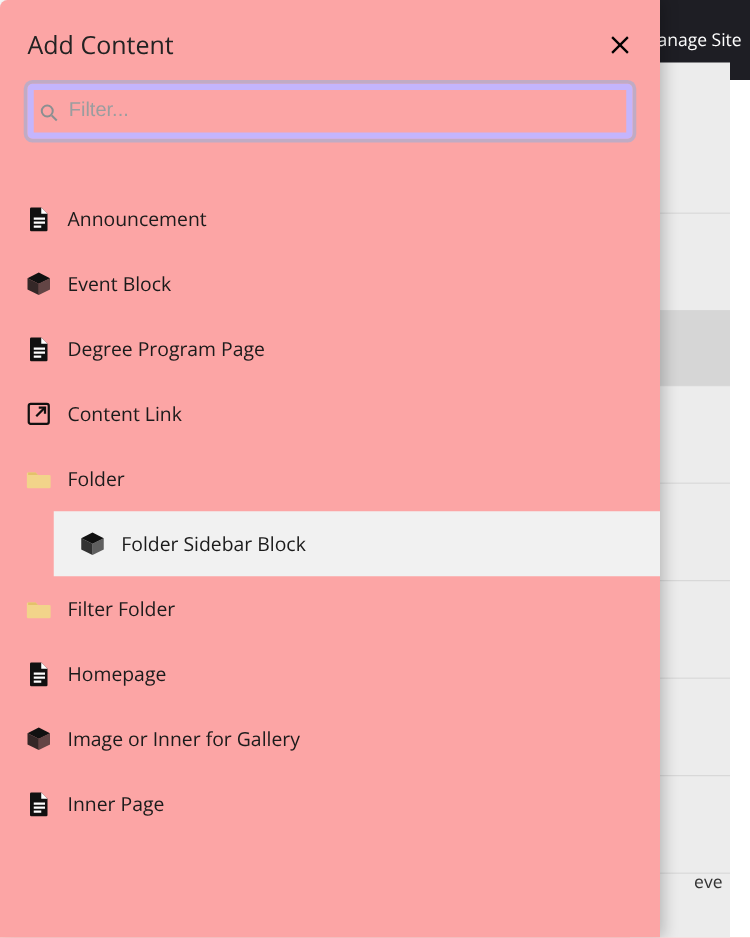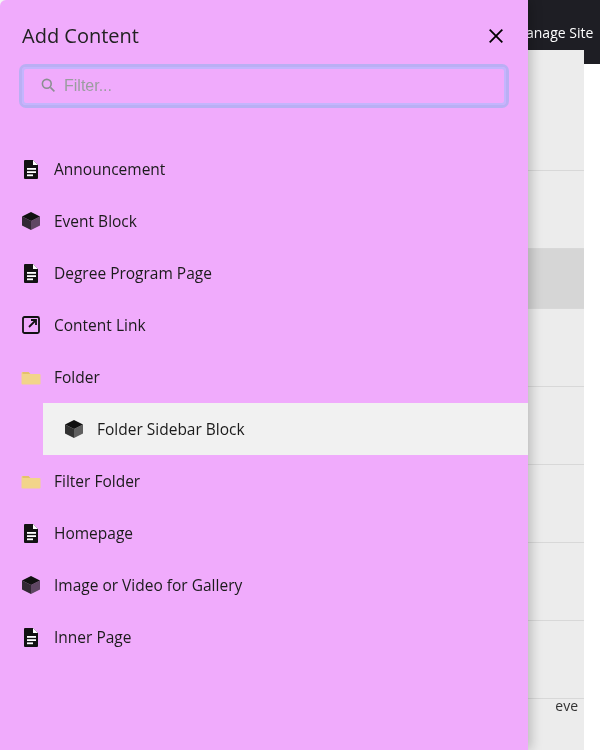--- a/index.html
+++ b/index.html
@@ -46,21 +46,21 @@
       bottom: 35px;
       font-size: 14px;
       color: #333;
     }
 
     .panel {
       position: absolute;
       top: 0; left: 0;
       width: 528px;
       height: 750px;
-      background: #f0abfc;
+      background: #fca5a5;
       box-shadow: 3px 0 12px rgba(0,0,0,0.22);
       z-index: 10;
       display: flex;
       flex-direction: column;
       border-top-left-radius: 6px;
     }
     .panel-header {
       display: flex;
       align-items: center;
       justify-content: space-between;
@@ -76,25 +76,25 @@
       width: 24px; height: 24px;
       display: flex; align-items:center; justify-content:center;
     }
     .close-btn svg { width: 18px; height: 18px; stroke: #000; stroke-width: 2; }
 
     .filter-wrap {
       padding: 0 22px 10px 22px;
     }
     .filter-box {
       display: flex;
-      align-items: flex-start;
+      align-items: flex-end;
       gap: 8px;
-      border: 2px solid #c4b5fd;
+      border: 5px solid #c4b5fd;
       border-radius: 4px;
-      padding: 8px 16px;
+      padding: 8px 4px;
       box-shadow: 0 0 0 3px rgba(120,180,235,0.45);
     }
     .filter-box svg {
       width: 16px; height: 16px;
       stroke: #8b8f91;
       fill: none;
       stroke-width: 2;
     }
     .filter-input {
       border: none;
@@ -243,21 +243,21 @@
           </svg>
         </span>
         <span class="item-label">Homepage</span>
       </div>
       <div class="list-item">
         <span class="item-icon">
           <svg viewBox="0 0 22 22">
             <use href="#ic-block"></use>
           </svg>
         </span>
-        <span class="item-label">Image or Video for Gallery</span>
+        <span class="item-label">Image or Inner for Gallery</span>
       </div>
       <div class="list-item">
         <span class="item-icon">
           <svg viewBox="0 0 22 22">
             <use href="#ic-page"></use>
           </svg>
         </span>
         <span class="item-label">Inner Page</span>
       </div>
     </div>

